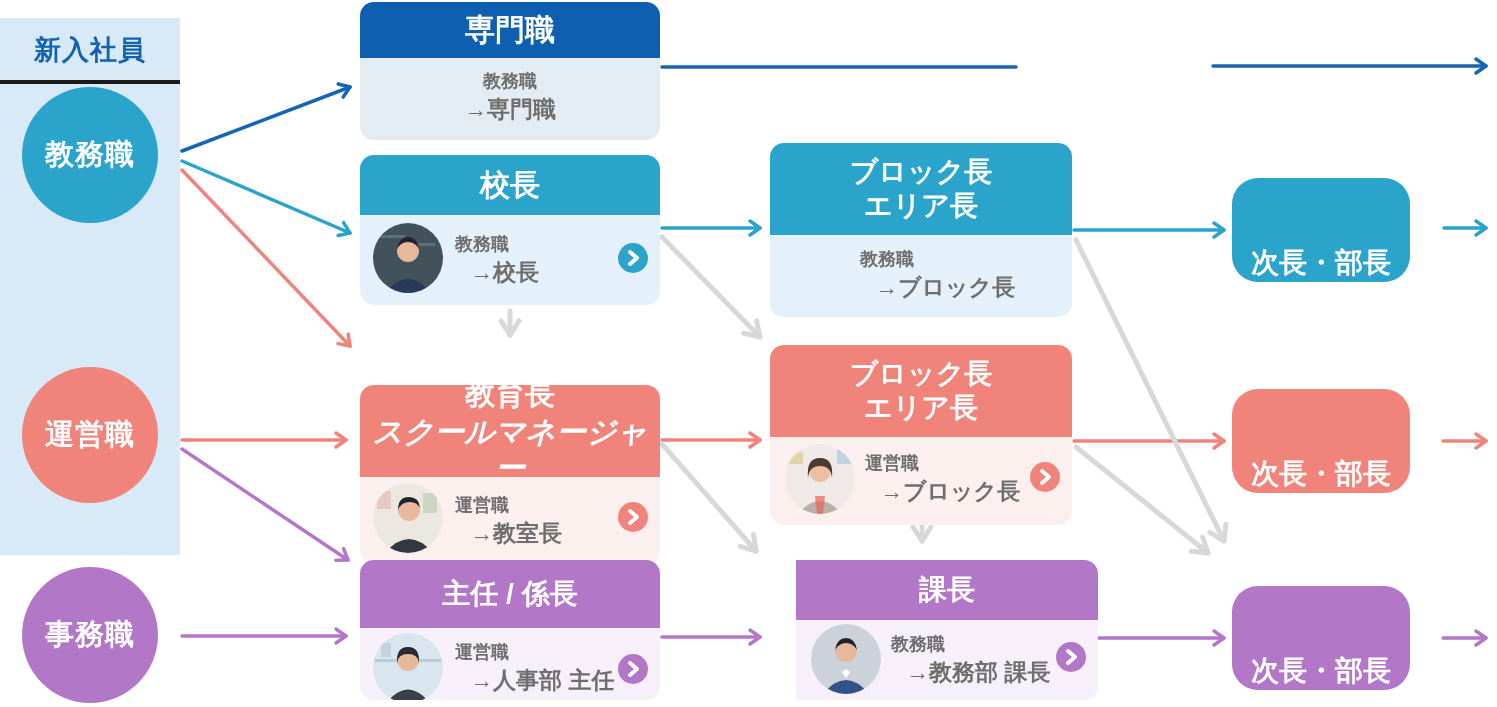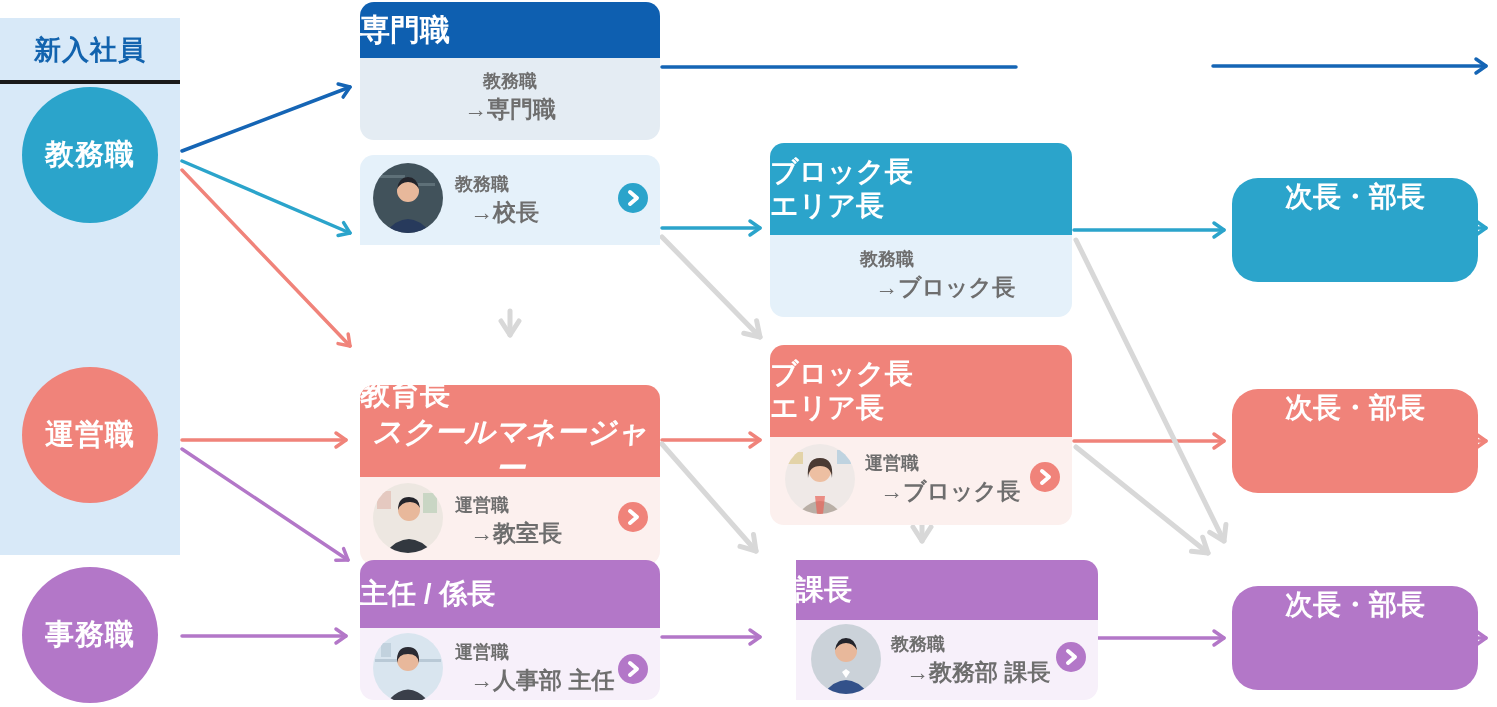--- a/index.html
+++ b/index.html
@@ -14,21 +14,21 @@
   .panel-rule { position:absolute; left:0; top:62px; width:180px; height:4px; background:#1A1A1A; }
   .role-circle { position:absolute; width:136px; height:136px; border-radius:50%;
     display:flex; align-items:center; justify-content:center;
     color:#fff; font-size:29px; font-weight:bold; letter-spacing:1px; }
   .rc-kyomu { left:22px; top:87px;  background:#2BA4CB; }
   .rc-unei  { left:22px; top:367px; background:#F0837A; }
   .rc-jimu  { left:22px; top:567px; background:#B377C8; }
 
   
   .box { position:absolute; border-radius:14px; overflow:hidden; }
-  .box-header { display:flex; flex-direction:column; align-items:flex-start; justify-content:center;
+  .box-header { display:flex; flex-direction:column; align-items:center; justify-content:center;
     color:#fff; font-weight:bold; text-align:center; line-height:1.2; }
   .hdr-blue   { background:#0E5FB0; }
   .hdr-teal   { background:#2BA4CB; }
   .hdr-salmon { background:#F0837A; }
   .hdr-purple { background:#B377C8; }
   .bdy-blue   { background:#E4ECF3; }
   .bdy-teal   { background:#E5F1FA; }
   .bdy-salmon { background:#FCF0EE; }
   .bdy-purple { background:#F7F0FA; }
   .box-body { position:relative; width:100%; }
@@ -62,22 +62,22 @@
   .b-block-unei  { left:770px; top:345px; width:302px; height:180px; }
   .b-block-unei .box-header { height:92px; font-size:28px; }
   .b-kacho { left:770px; top:560px; width:302px; height:140px;padding-left:26px; }
   .b-kacho .box-header { height:60px; font-size:28px; }
 
   
   .pro-box { position:absolute; left:1018px; top:26px; width:194px; height:77px;
     box-sizing:border-box; background:#E9E9E9; border:3px solid #1060B2; border-radius:18px;
     display:flex; align-items:center; justify-content:center;
     color:#1060B2; font-size:27px; font-weight:bold; }
-  .jicho { position:absolute; left:1232px; width:246px; height:104px; border-radius:26px;
-    display:flex; align-items:flex-start; justify-content:center;
+  .jicho { position:absolute; left:1232px; width:178px; height:104px; border-radius:26px;
+    display:flex; align-items:flex-end; justify-content:center;
     color:#fff; font-size:28px; font-weight:bold; }
   .j-teal   { top:178px; background:#2BA4CB; }
   .j-salmon { top:389px; background:#F0837A; }
   .j-purple { top:586px; background:#B377C8; }
 
   .arrows { position:absolute; left:0; top:0; width:1497px; height:707px; pointer-events:none; }
 </style>
 </head>
 <body>
 
@@ -152,20 +152,23 @@
     </div>
     <div class="box-body bdy-blue" style="height:82px;">
       <div class="card-text center-text" style="top:14px;">
         <span class="l1">教務職</span>
         <span class="l2">→専門職</span>
       </div>
     </div>
   </div>
 
   <div class="box b-kocho">
+    <div class="box-header hdr-teal">
+      <span>校長</span>
+    </div>
     <div class="box-body bdy-teal" style="height:90px;">
       <div class="photo" style="top:8px;">
         <svg width="70" height="70" viewBox="0 0 70 70">
           <rect width="70" height="70" fill="#41525B"></rect>
           <rect x="6" y="12" width="26" height="3" fill="#5E7078"></rect>
             <rect x="40" y="20" width="22" height="3" fill="#5E7078"></rect>
           <circle cx="35" cy="28" r="11" fill="#E8B89B"></circle>
           <path d="M24 26 q2 -12 11 -12 q9 0 11 12 q-4 -7 -11 -7 q-7 0 -11 7 Z" fill="#23242B"></path>
           <path d="M12 70 Q35 42 58 70 Z" fill="#273A5C"></path>
         </svg>

